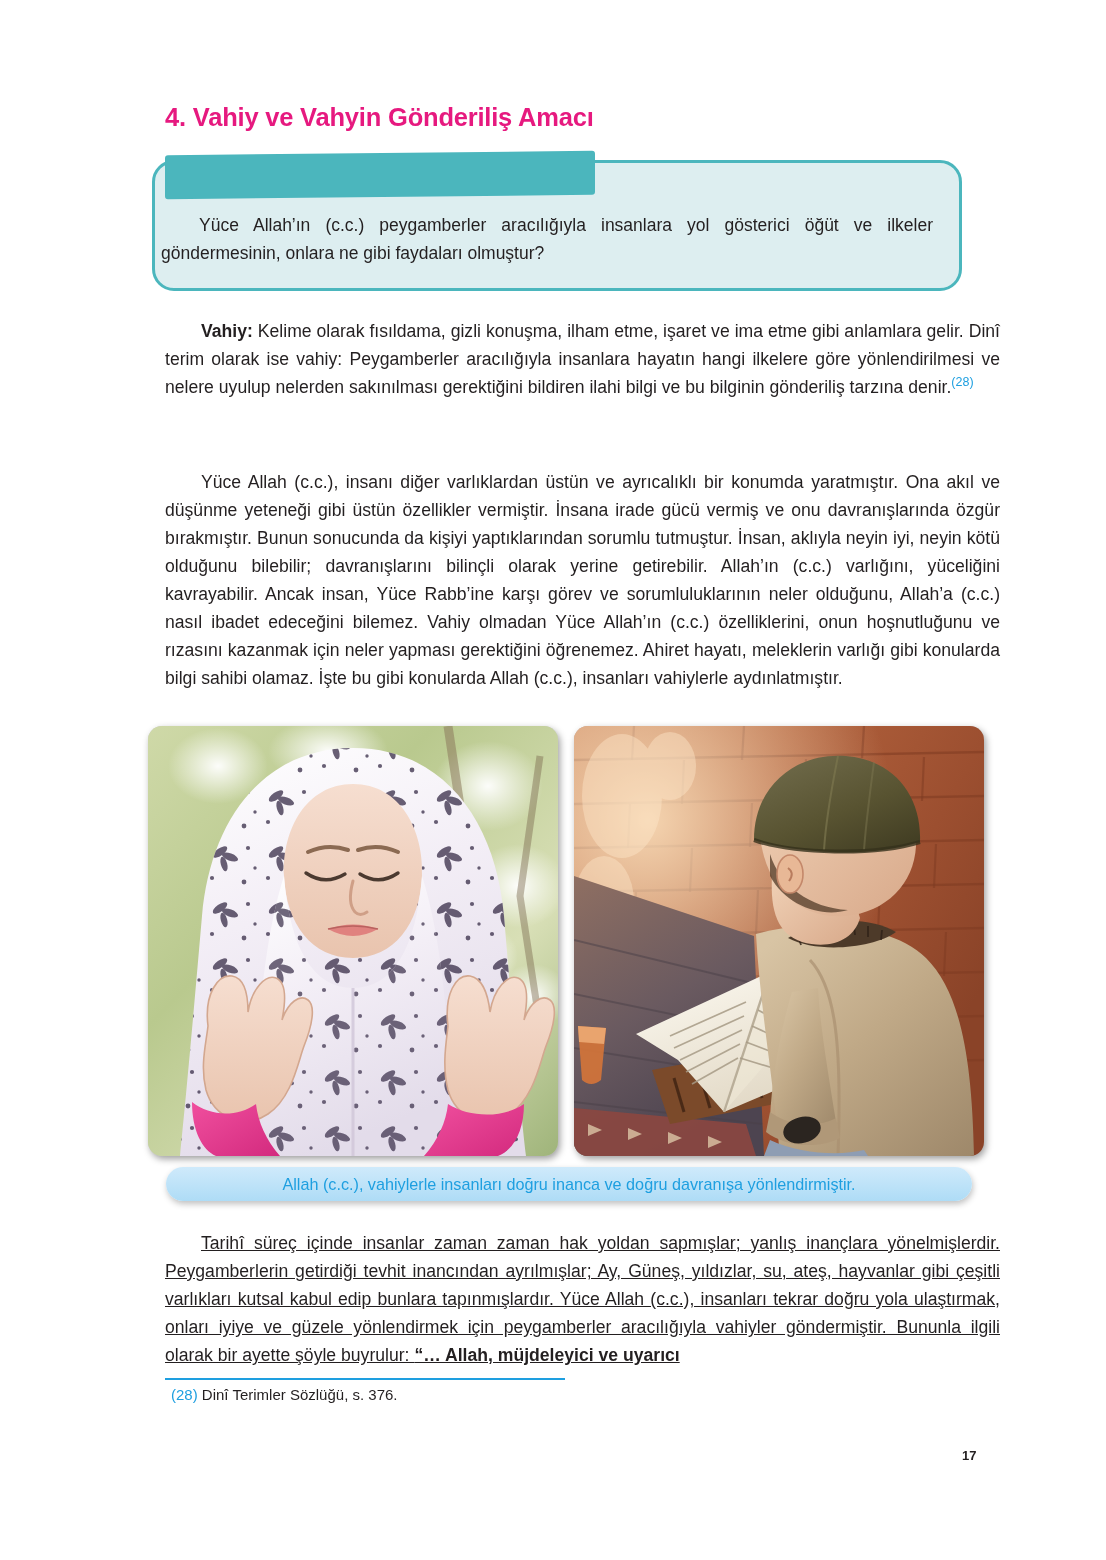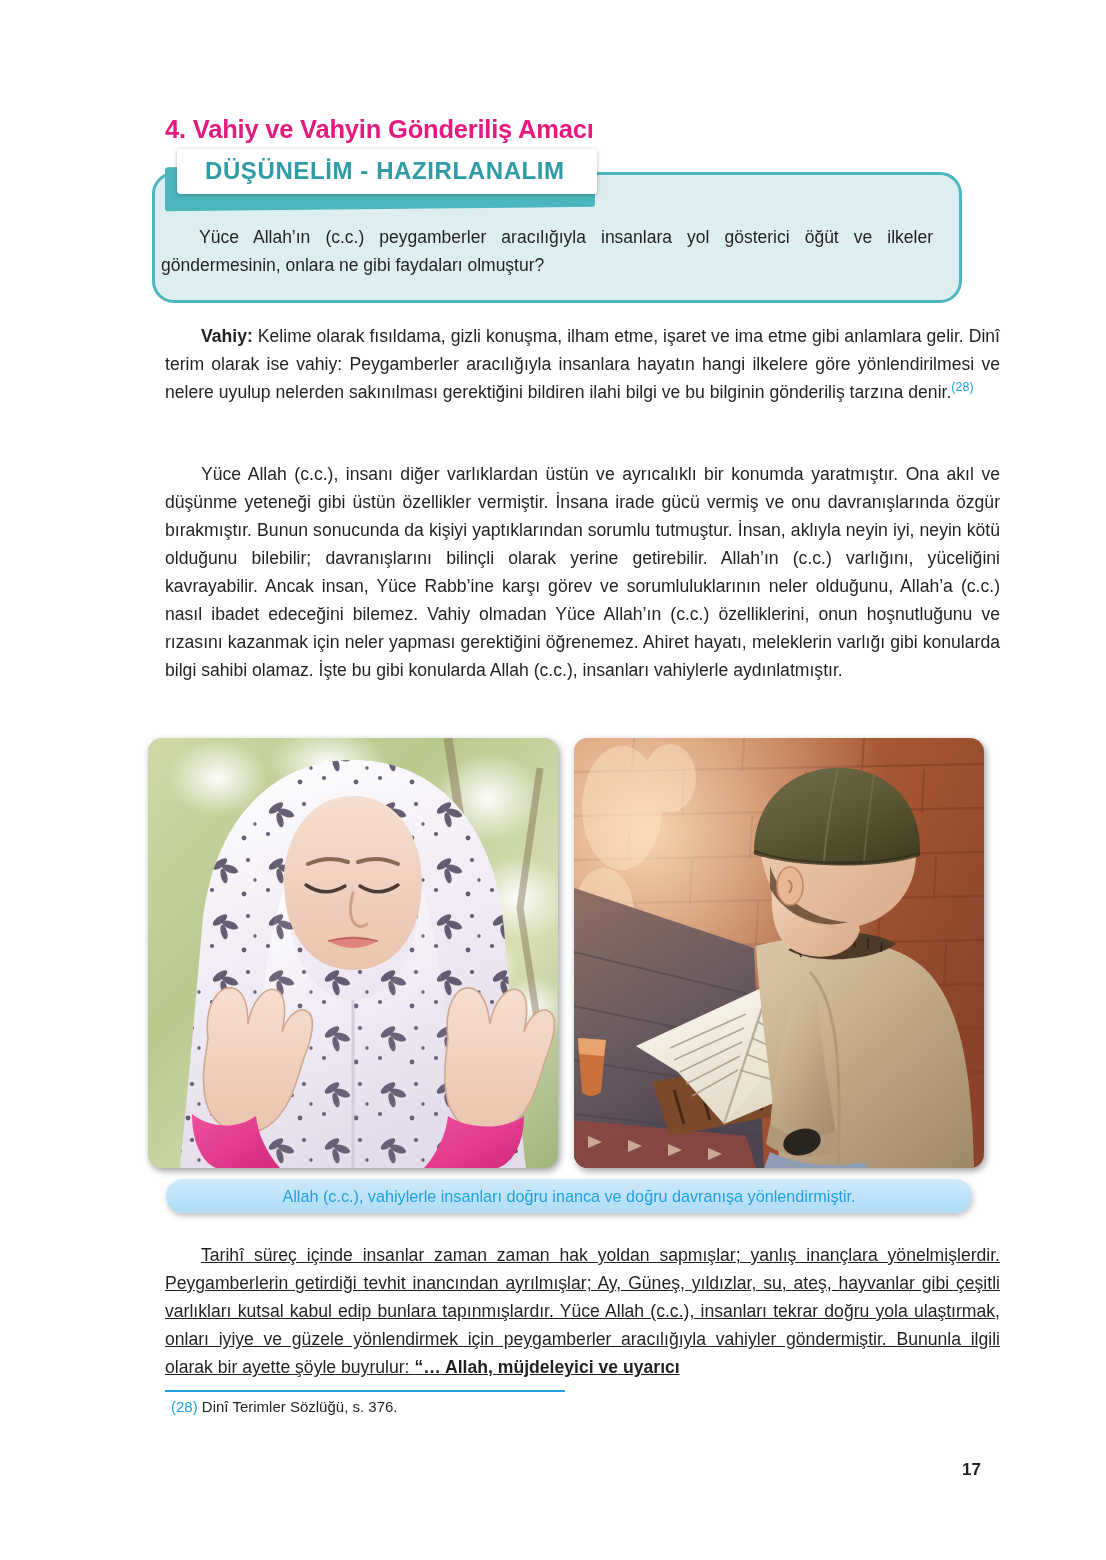--- a/index.html
+++ b/index.html
@@ -14,21 +14,20 @@
     position: relative;
     font-family: "Liberation Sans", sans-serif;
     color: #231f20;
     overflow: hidden;
   }
 
   .page {
     position: absolute;
     inset: 0;
     background: #ffffff;
-    margin-top: 12px;
   }
 
   
   .content {
     position: absolute;
     left: 140px;
     top: 0;
     width: 835px;
   }
 
@@ -107,22 +106,22 @@
     position: absolute;
     width: 835px;
     left: 25px;
     font-size: 17.6px;
     line-height: 1.595;
     text-align: justify;
     color: #231f20;
     margin: 0;
   }
   .body-p.indent { text-indent: 36px; }
-  .p1 { top: 310px; }
-  .p2 { top: 448px; }
+  .p1 { top: 317px; }
+  .p2 { top: 468px; }
   .p3 { top: 1229px; text-decoration: underline; }
 
   .bold { font-weight: bold; }
   .fn-ref {
     color: #1e9fe0;
     font-size: 12.5px;
     vertical-align: super;
     line-height: 0;
   }
 
@@ -186,38 +185,35 @@
     color: #231f20;
     white-space: nowrap;
   }
   .footnote .fn-num { color: #1e9fe0; }
 
   
   .page-number {
     position: absolute;
     left: 962px;
     top: 1448px;
-    font-size: 17px;
+    font-size: 13px;
     font-weight: bold;
     color: #231f20;
   }
 </style>
 </head>
 <body>
 
 <div class="page">
   <div class="content">
 
     <h1 class="section-title">4. Vahiy ve Vahyin Gönderiliş Amacı</h1>
 
     <section class="think-box">
       <div class="think-label-tab"></div>
-      <div class="think-label">
-        <span>DÜŞÜNELİM - HAZIRLANALIM</span>
-      </div>
       <div class="think-box-inner">
         <p class="think-text">Yüce Allah’ın (c.c.) peygamberler aracılığıyla insanlara yol gösterici öğüt ve ilkeler göndermesinin, onlara ne gibi faydaları olmuştur?</p>
       </div>
     </section>
 
     <p class="body-p p1 indent">
       <span class="bold">Vahiy:</span><span> Kelime olarak fısıldama, gizli konuşma, ilham etme, işaret ve ima etme gibi anlamlara gelir. Dinî terim olarak ise vahiy: Peygamberler aracılığıyla insanlara hayatın hangi ilkelere göre yönlendirilmesi ve nelere uyulup nelerden sakınılması gerektiğini bildiren ilahi bilgi ve bu bilginin gönderiliş tarzına denir.</span><span class="fn-ref">(28)</span>
     </p>
 
     <p class="body-p p2 indent">Yüce Allah (c.c.), insanı diğer varlıklardan üstün ve ayrıcalıklı bir konumda yaratmıştır. Ona akıl ve düşünme yeteneği gibi üstün özellikler vermiştir. İnsana irade gücü vermiş ve onu davranışlarında özgür bırakmıştır. Bunun sonucunda da kişiyi yaptıklarından sorumlu tutmuştur. İnsan, aklıyla neyin iyi, neyin kötü olduğunu bilebilir; davranışlarını bilinçli olarak yerine getirebilir. Allah’ın (c.c.) varlığını, yüceliğini kavrayabilir. Ancak insan, Yüce Rabb’ine karşı görev ve sorumluluklarının neler olduğunu, Allah’a (c.c.) nasıl ibadet edeceğini bilemez. Vahiy olmadan Yüce Allah’ın (c.c.) özelliklerini, onun hoşnutluğunu ve rızasını kazanmak için neler yapması gerektiğini öğrenemez. Ahiret hayatı, meleklerin varlığı gibi konularda bilgi sahibi olamaz. İşte bu gibi konularda Allah (c.c.), insanları vahiylerle aydınlatmıştır.</p>

